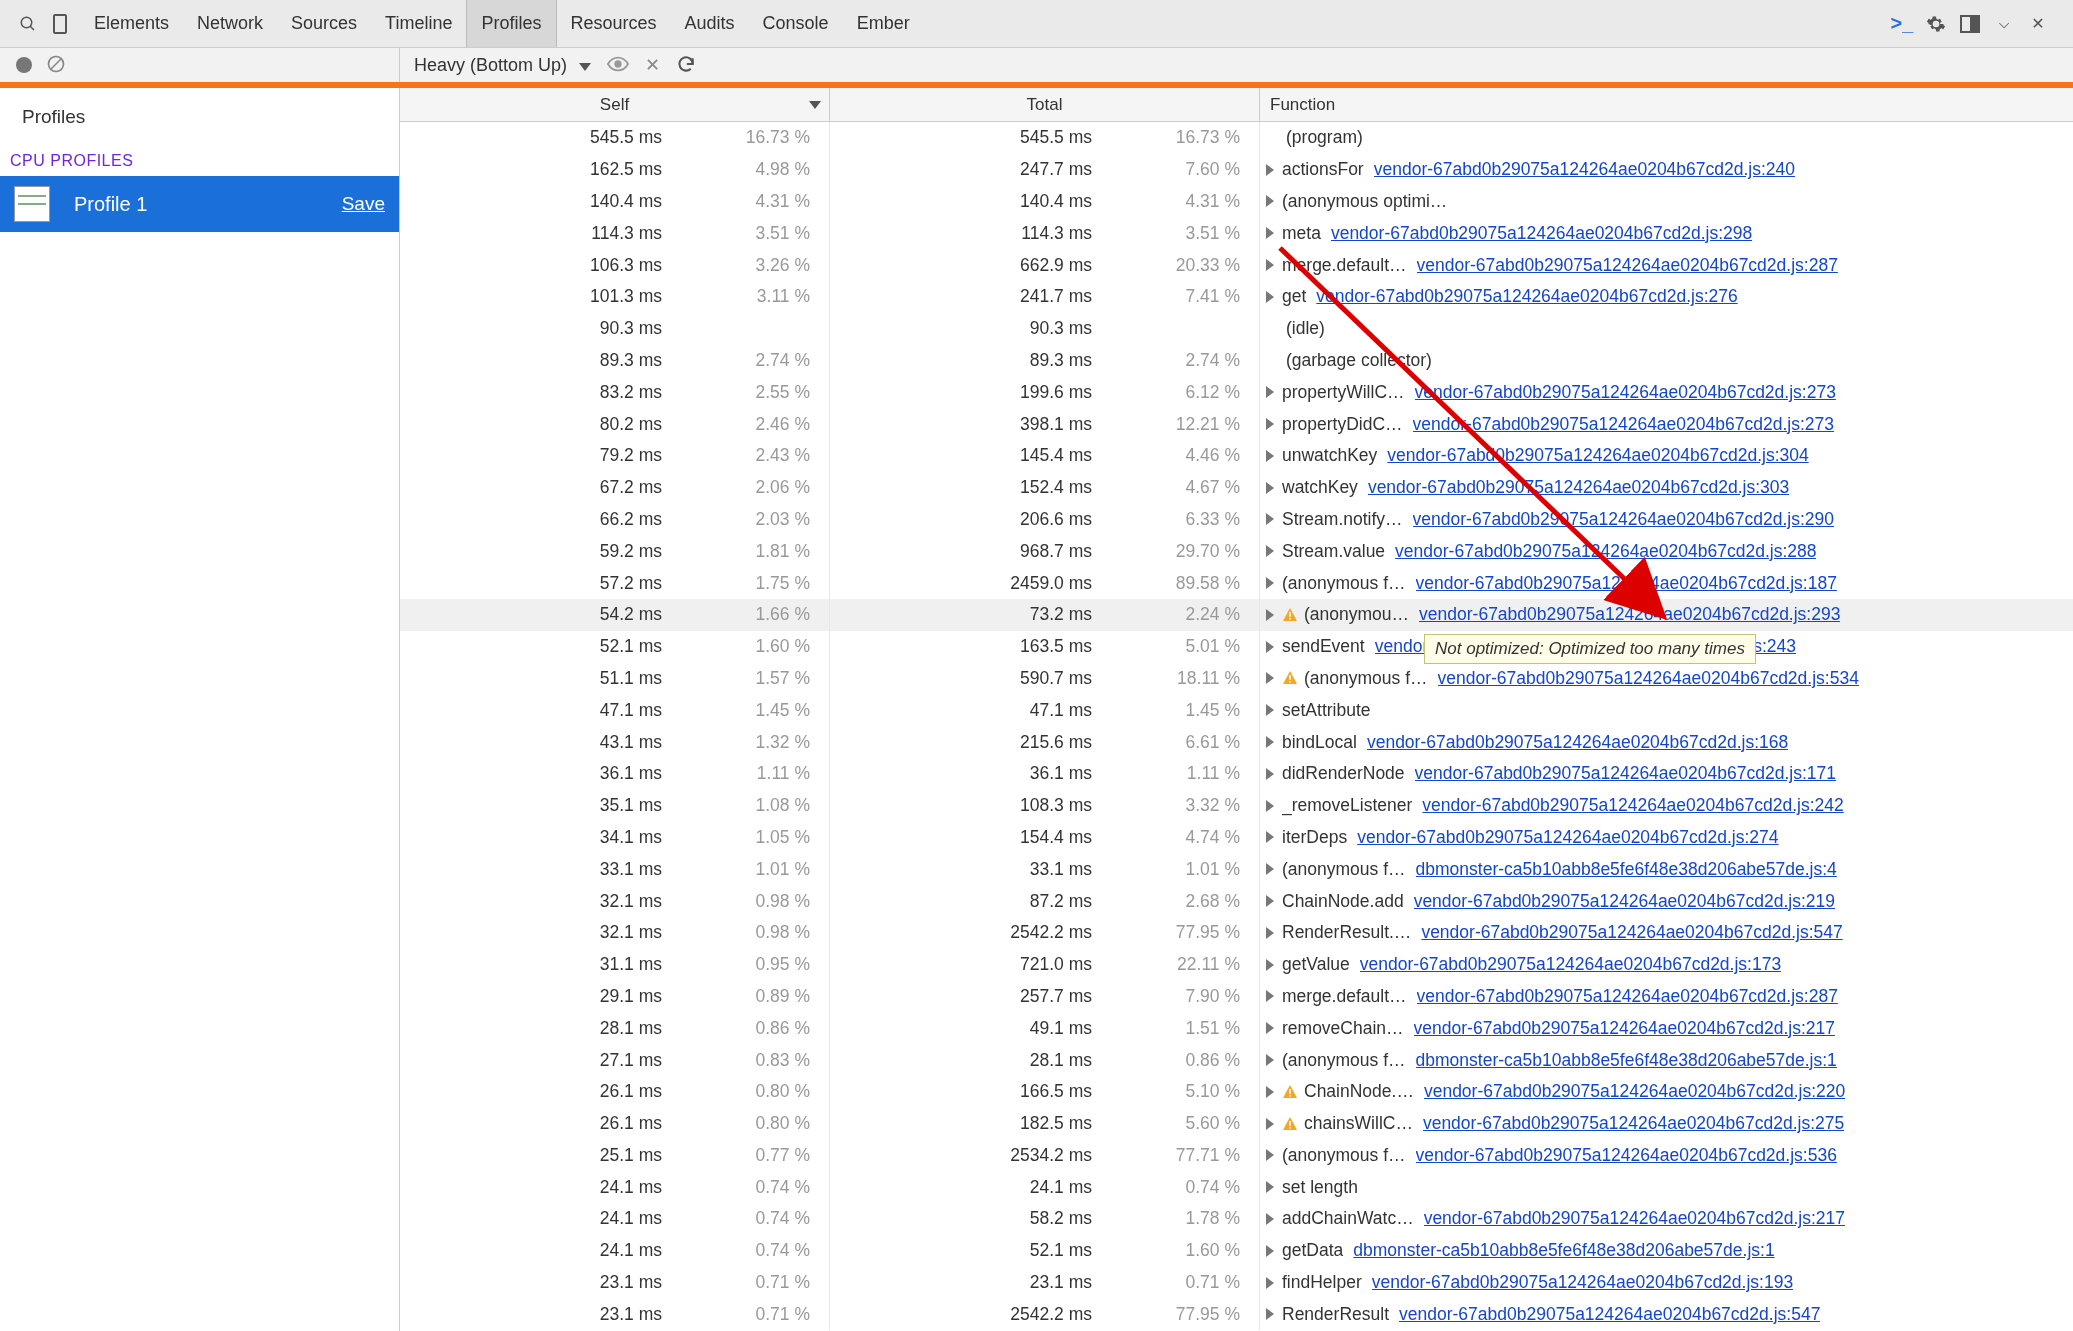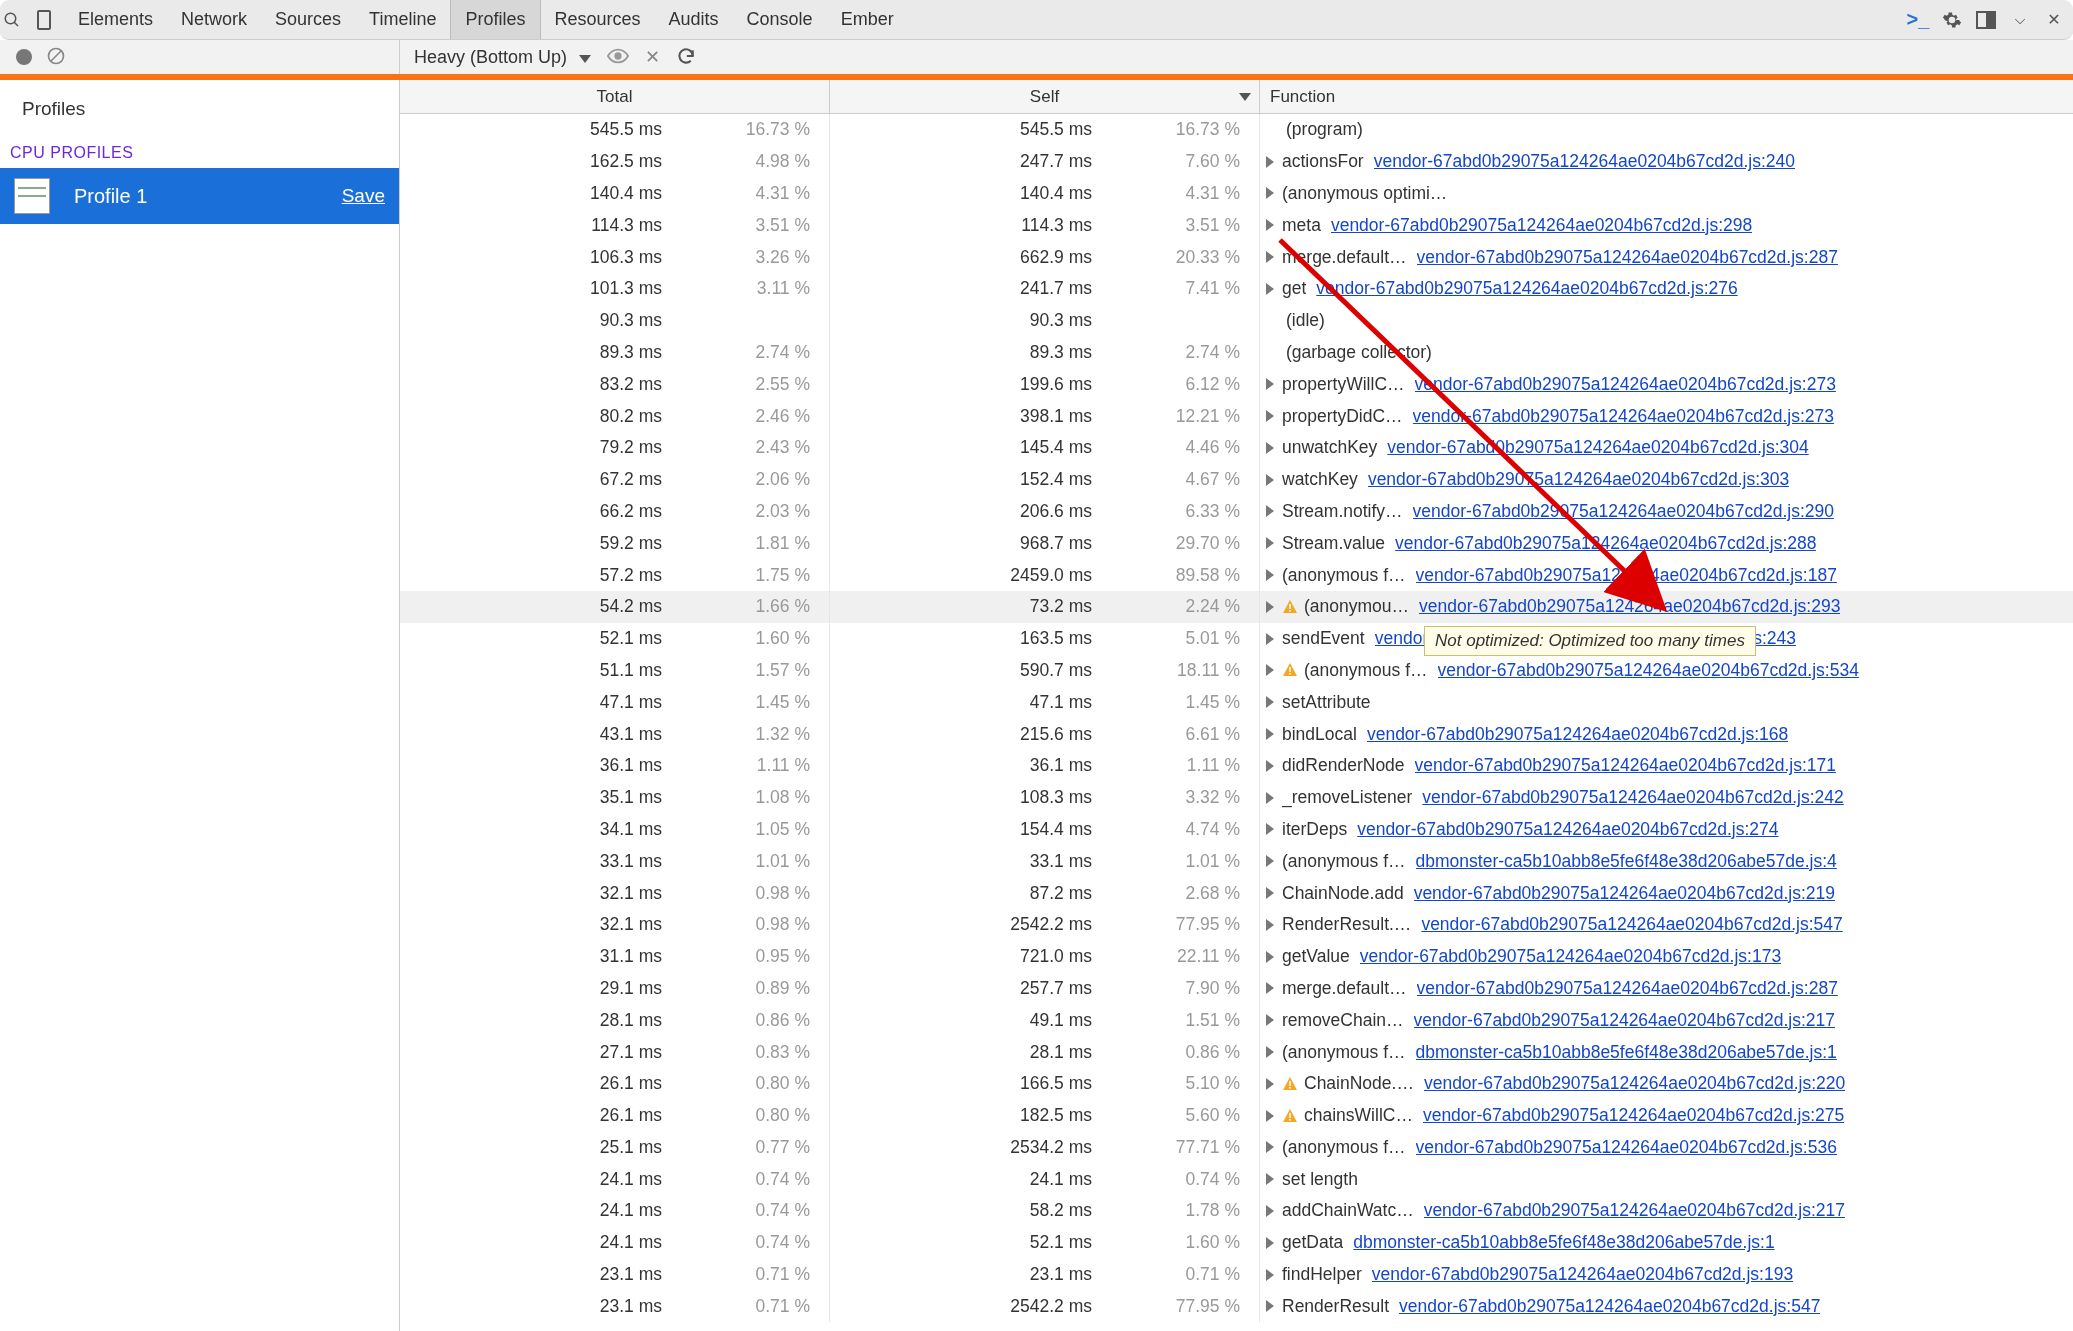--- a/index.html
+++ b/index.html
@@ -8,27 +8,26 @@
     font-size: 13px;
     color: #333;
     background: #fff;
     width: 2073px;
     height: 1331px;
     overflow: hidden;
     position: relative;
   }
   
   .top-toolbar {
-    height: 40px;
+    height: 48px;
     background: #eaeaea;
     border-bottom: 1px solid #ccc;
     display: flex;
     align-items: center;
-    padding: 0 0;
-    border-radius: 9px;
+    padding: 0 16px;
   }
   .tt-icon {
     width: 24px; height: 24px;
     display: inline-flex; align-items: center; justify-content: center;
     margin-right: 8px;
     color: #555;
   }
   .tabs {
     display: flex;
     align-items: stretch;
@@ -280,26 +279,26 @@
     <div class="sb-section">CPU PROFILES</div>
     <div class="sb-item selected">
       <span class="sb-sheet-icon"></span>
       <span class="sb-item-label">Profile 1</span>
       <a class="sb-save">Save</a>
     </div>
   </div>
 
   <div class="table-wrap">
     <div class="thead">
-      <div class="th total">
-        <span>Total</span>
-      </div>
       <div class="th self">
         <span>Self</span>
         <span class="sort-tri"></span>
+      </div>
+      <div class="th total">
+        <span>Total</span>
       </div>
       <div class="th fn">
         <span>Function</span>
       </div>
     </div>
     <div class="tbody" id="tbody">
         <div class="row">
           <div class="cell c-self">
             <span class="ms">545.5 ms</span>
             <span class="pct">16.73 %</span>

